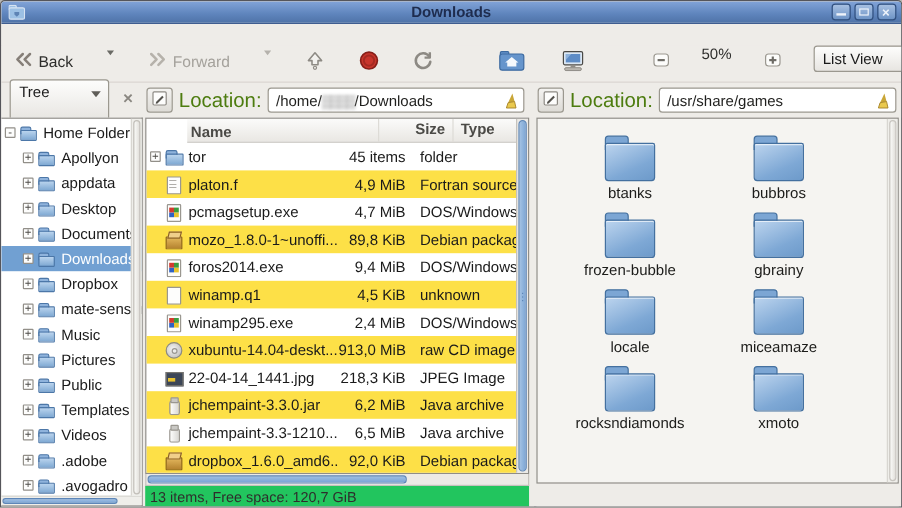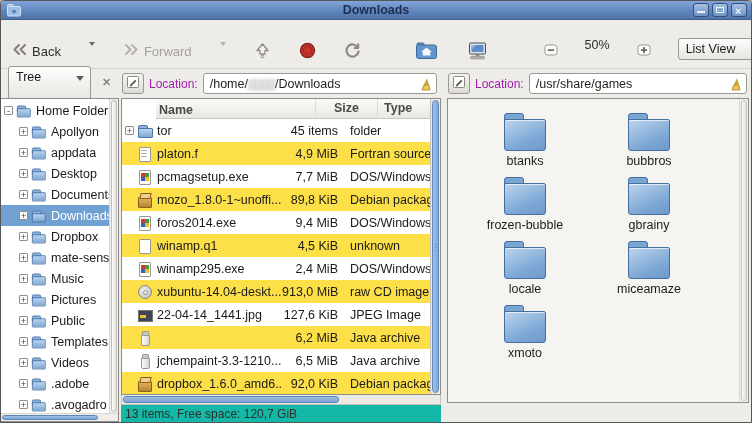--- a/index.html
+++ b/index.html
@@ -67,21 +67,21 @@
   .closebtn{ width:17px; height:17px; position:relative; flex:none; }
   .closebtn::before{ content:"✕"; position:absolute; left:3px; top:1px; font-size:11px; color:#8a8781; font-weight:bold; }
   .locbar{ display:flex; align-items:center; gap:5px; padding:0 4px 0 3px; }
   .loc-left{ width:322px; flex:none; }
   .loc-spacer{ width:4px; flex:none; }
   .loc-right{ flex:1; }
   .editbtn{
     width:22px; height:21px; flex:none; border:1px solid #9b988f; border-radius:3px;
     background:linear-gradient(#f4f3f1,#dddbd6); display:flex; align-items:center; justify-content:center;
   }
-  .loclabel{ font-size:12px; color:#a21caf; flex:none; }
+  .loclabel{ font-size:17px; color:#4d7c0f; flex:none; }
   .entry{
     flex:1; height:21px; position:relative; background:#fff; border:1px solid #9b988f;
     border-radius:3px; padding:3px 22px 0 6px; font-size:12.5px; color:#1f1f1d;
     white-space:nowrap; overflow:hidden;
   }
   .entry .censored{ filter:blur(1.5px); color:#8a8a8a; letter-spacing:-1px; font-size:11px; }
   .broom{ position:absolute; right:4px; top:3px; }
   
   .main{ display:flex; height:324px; align-items:stretch; }
   
@@ -112,32 +112,32 @@
   .hcell{ font-weight:bold; font-size:12.5px; color:#4b4a46; padding:2px 0 0 6px;
     border-right:1px solid #dddbd6; white-space:nowrap; overflow:hidden; }
   .fbody{ position:absolute; top:20px; left:0; right:10px; bottom:0; }
   .frow{ height:23px; display:flex; align-items:center; }
   .frow.alt{ background:#fde047; }
   .c-name{ width:160px; flex:none; display:flex; align-items:center; gap:3px; padding-left:3px;
     white-space:nowrap; overflow:hidden; }
   .c-name .fname{ font-size:12.5px; white-space:nowrap; }
   .c-size{ width:62px; flex:none; text-align:right; font-size:12.5px; padding-right:6px; white-space:nowrap; }
   .c-type{ flex:1; font-size:12.5px; padding-left:6px; white-space:nowrap; overflow:hidden; }
-  .hcell.c-size{ text-align:center; padding-left:6px; }
+  .hcell.c-size{ text-align:right; padding-left:6px; }
   .list-vscroll{ position:absolute; right:0; top:0; bottom:0; width:10px;
     background:#eceae6; border-left:1px solid #c5c2bd; }
   .list-vthumb{ position:absolute; left:1px; right:1px; top:1px; bottom:1px;
     background:linear-gradient(90deg,#a3c2e4,#7ea7d5); border:1px solid #5d86b8; border-radius:4px; }
   .grip{ position:absolute; left:2px; right:2px; top:50%; height:1px; background:#5d86b8;
     box-shadow:0 -3px 0 #5d86b8, 0 3px 0 #5d86b8; }
   .list-hscroll{ height:10px; flex:none; background:#eceae6; border:1px solid #c5c2bd; border-top:none; position:relative; }
   .list-hthumb{ position:absolute; left:1px; top:1px; bottom:1px; width:68%;
     background:linear-gradient(#9ebfe4,#7ba4d4); border:1px solid #5d86b8; border-radius:3px; }
   .statusbar{ height:17px; flex:none; display:flex; align-items:center; padding-left:4px;
-    font-size:12px; color:#2e2e2c; background:#14b8a6; }
+    font-size:12px; color:#2e2e2c; background:#22c55e; }
   
   .splitter{ width:4px; flex:none; background:#eeece8; }
   
   .gamespane{ flex:1; display:flex; flex-direction:column; padding:0 2px; }
   .iconframe{ flex:1; background:#f5f4f1; border:1px solid #8f8d88; position:relative; overflow:hidden; }
   .icon-grid{ display:grid; grid-template-columns:124px 124px; padding:14px 0 0 18px; row-gap:9px; }
   .gcell{ display:flex; flex-direction:column; align-items:center; width:118px; }
   .glabel{ font-size:12.5px; margin-top:3px; color:#1c1c1a; }
   .bigfolder{ width:46px; height:38px; position:relative; }
   .bigfolder::before{ content:""; position:absolute; left:2px; top:0; width:18px; height:10px;
@@ -457,21 +457,21 @@
               </div>
               <div class="c-size">4,9 MiB</div>
               <div class="c-type">Fortran source co</div>
             </div>
             <div class="frow">
               <div class="c-name">
                 <span class="expander"></span>
                 <span class="icon windows-exe-icon"></span>
                 <span class="fname">pcmagsetup.exe</span>
               </div>
-              <div class="c-size">7,7 MiB</div>
+              <div class="c-size">4,7 MiB</div>
               <div class="c-type">DOS/Windows ex</div>
             </div>
             <div class="frow alt">
               <div class="c-name">
                 <span class="expander"></span>
                 <span class="icon deb-package-icon"></span>
                 <span class="fname">mozo_1.8.0-1~unoffi...</span>
               </div>
               <div class="c-size">89,8 KiB</div>
               <div class="c-type">Debian package</div>
@@ -511,27 +511,28 @@
               </div>
               <div class="c-size">913,0 MiB</div>
               <div class="c-type">raw CD image</div>
             </div>
             <div class="frow">
               <div class="c-name">
                 <span class="expander"></span>
                 <span class="icon jpeg-image-icon"></span>
                 <span class="fname">22-04-14_1441.jpg</span>
               </div>
-              <div class="c-size">127,6 KiB</div>
+              <div class="c-size">218,3 KiB</div>
               <div class="c-type">JPEG Image</div>
             </div>
             <div class="frow alt">
               <div class="c-name">
                 <span class="expander"></span>
                 <span class="icon jar-archive-icon"></span>
+                <span class="fname">jchempaint-3.3.0.jar</span>
               </div>
               <div class="c-size">6,2 MiB</div>
               <div class="c-type">Java archive</div>
             </div>
             <div class="frow">
               <div class="c-name">
                 <span class="expander"></span>
                 <span class="icon jar-archive-icon"></span>
                 <span class="fname">jchempaint-3.3-1210...</span>
               </div>
@@ -587,20 +588,24 @@
             <div class="gcell">
               <span class="bigfolder"></span>
               <span class="glabel">locale</span>
             </div>
             <div class="gcell">
               <span class="bigfolder"></span>
               <span class="glabel">miceamaze</span>
             </div>
             <div class="gcell">
               <span class="bigfolder"></span>
+              <span class="glabel">rocksndiamonds</span>
+            </div>
+            <div class="gcell">
+              <span class="bigfolder"></span>
               <span class="glabel">xmoto</span>
             </div>
           </div>
         <div class="games-vscroll">
             <div class="games-vthumb"></div>
           </div>
       </div>
       <div class="pane-status"></div>
     </div>
 

